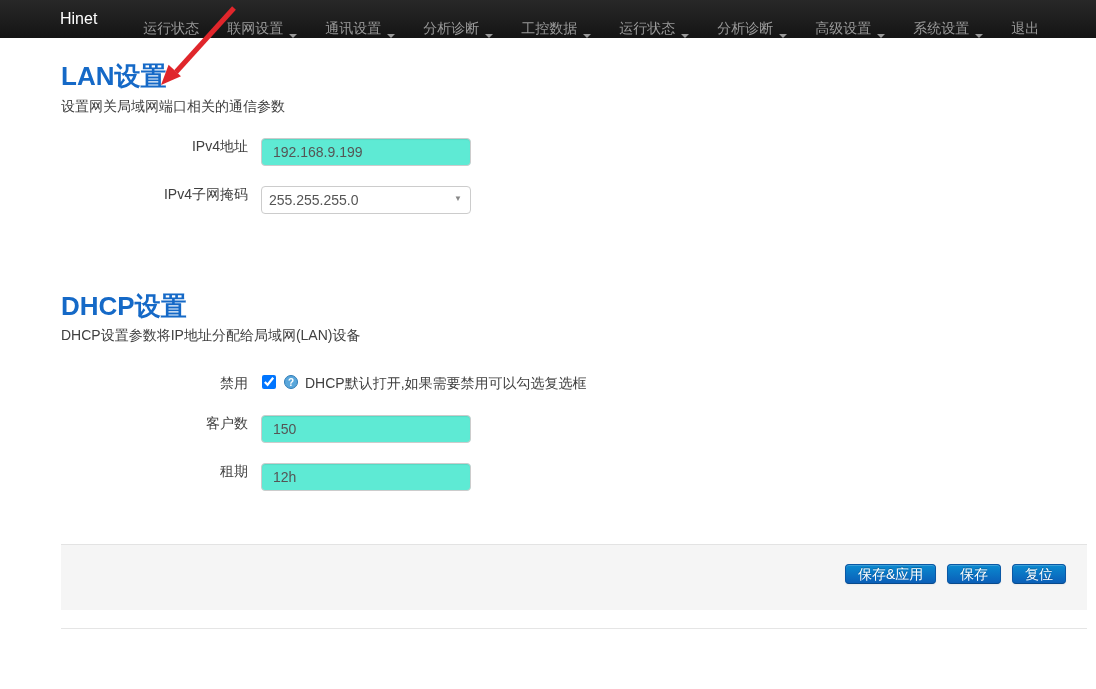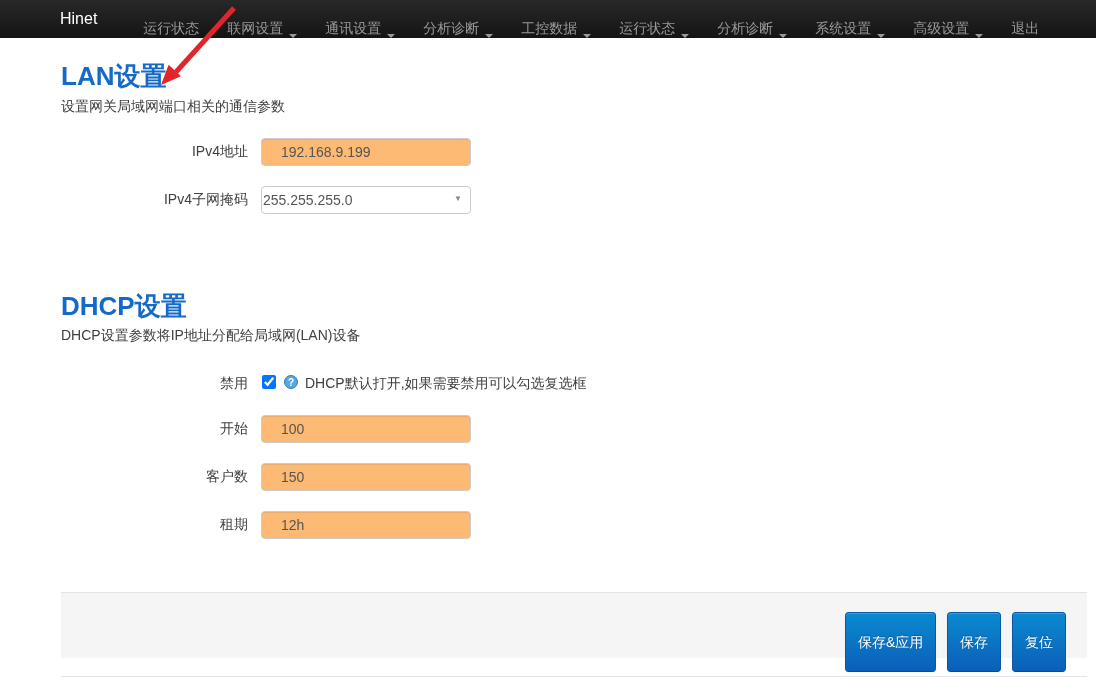--- a/index.html
+++ b/index.html
@@ -40,36 +40,36 @@
 
   
   .container { margin-left: 61px; width: 1026px; }
 
   .section-title {
     font-size: 26px; font-weight: bold; color: #1569c7;
     margin-top: 24px; margin-bottom: 7px; line-height: 1.1;
   }
   .section-subtitle { font-size: 14px; color: #404040; margin-bottom: 22px; }
 
-  .form-row { display: flex; align-items: center; margin-bottom: 20px; }
+  .form-row { display: flex; margin-bottom: 20px; }
   .form-label {
     width: 187px; text-align: right; margin-right: 13px;
     font-size: 14px; color: #404040; flex-shrink: 0;
   }
   .text-input {
-    width: 210px; height: 28px; padding: 4px 19px;
+    width: 210px; height: 28px; padding: 4px 11px;
     border: 1px solid #cccccc; border-radius: 4px;
     font-size: 14px; color: #555555;
     font-family: "Liberation Sans", "DejaVu Sans", sans-serif;
     box-shadow: inset 0 1px 1px rgba(0,0,0,0.075);
-    outline: none; background: #fdba74;
+    outline: none; background: #5eead4;
   }
   .select-wrap { position: relative; width: 210px; }
   .select-input {
-    width: 100%; height: 28px; padding: 4px 1px;
+    width: 100%; height: 28px; padding: 4px 7px;
     border: 1px solid #cccccc; border-radius: 4px;
     font-size: 14px; color: #555555; background: #fff;
     font-family: "Liberation Sans", "DejaVu Sans", sans-serif;
     -webkit-appearance: none; -moz-appearance: none; appearance: none;
     outline: none; cursor: pointer;
   }
   .select-caret {
     position: absolute; right: 9px; top: 9px;
     font-size: 8px; color: #888888; pointer-events: none; line-height: 1;
   }
@@ -87,21 +87,21 @@
 
   .section-gap { height: 34px; }
 
   
   .action-bar {
     margin-top: 53px; background: #f5f5f5; border-top: 1px solid #e3e3e3;
     padding: 19px 21px 18px; text-align: right; height: 66px;
   }
   .btn {
     display: inline-block; margin-left: 7px;
-    padding: 20px 12px; font-size: 14px; line-height: 18px;
+    padding: 0 12px; font-size: 14px; line-height: 18px;
     color: #ffffff; text-shadow: 0 -1px 0 rgba(0,0,0,0.25);
     background: #006dcc linear-gradient(to bottom, #0a8ad0, #0b5fb8);
     border: 1px solid #0a58a5; border-bottom-color: #084a8c;
     border-radius: 4px; cursor: pointer;
     box-shadow: inset 0 1px 0 rgba(255,255,255,0.2), 0 1px 2px rgba(0,0,0,0.05);
     font-family: "Liberation Sans", "DejaVu Sans", sans-serif;
   }
 
   
   .footer {
@@ -136,25 +136,25 @@
       </li>
     <li class="nav-item">
         <span>运行状态</span>
         <i class="caret"></i>
       </li>
     <li class="nav-item">
         <span>分析诊断</span>
         <i class="caret"></i>
       </li>
     <li class="nav-item">
+        <span>高级设置</span>
+        <i class="caret"></i>
+      </li>
+    <li class="nav-item">
         <span>系统设置</span>
-        <i class="caret"></i>
-      </li>
-    <li class="nav-item">
-        <span>高级设置</span>
         <i class="caret"></i>
       </li>
     <li class="nav-item">
         <span>退出</span>
       </li>
   </ul>
 </div>
 
 <div class="arrow-overlay">
   <svg width="300" height="110" viewBox="0 0 300 110" xmlns="http://www.w3.org/2000/svg">
@@ -188,24 +188,20 @@
   <h2 class="section-title">DHCP设置</h2>
   <p class="section-subtitle">DHCP设置参数将IP地址分配给局域网(LAN)设备</p>
 
   <div class="checkbox-row">
     <label class="form-label">禁用</label>
     <input type="checkbox" class="checkbox" checked="true" style="">
     <span class="help-icon">?</span>
     <span class="checkbox-desc">DHCP默认打开,如果需要禁用可以勾选复选框</span>
   </div>
 
-  <div class="form-row">
-    <label class="form-label">开始</label>
-    <input type="text" class="text-input" value="100" style="">
-  </div>
 
   <div class="form-row">
     <label class="form-label">客户数</label>
     <input type="text" class="text-input" value="150" style="">
   </div>
 
   <div class="form-row">
     <label class="form-label">租期</label>
     <input type="text" class="text-input" value="12h" style="">
   </div>

